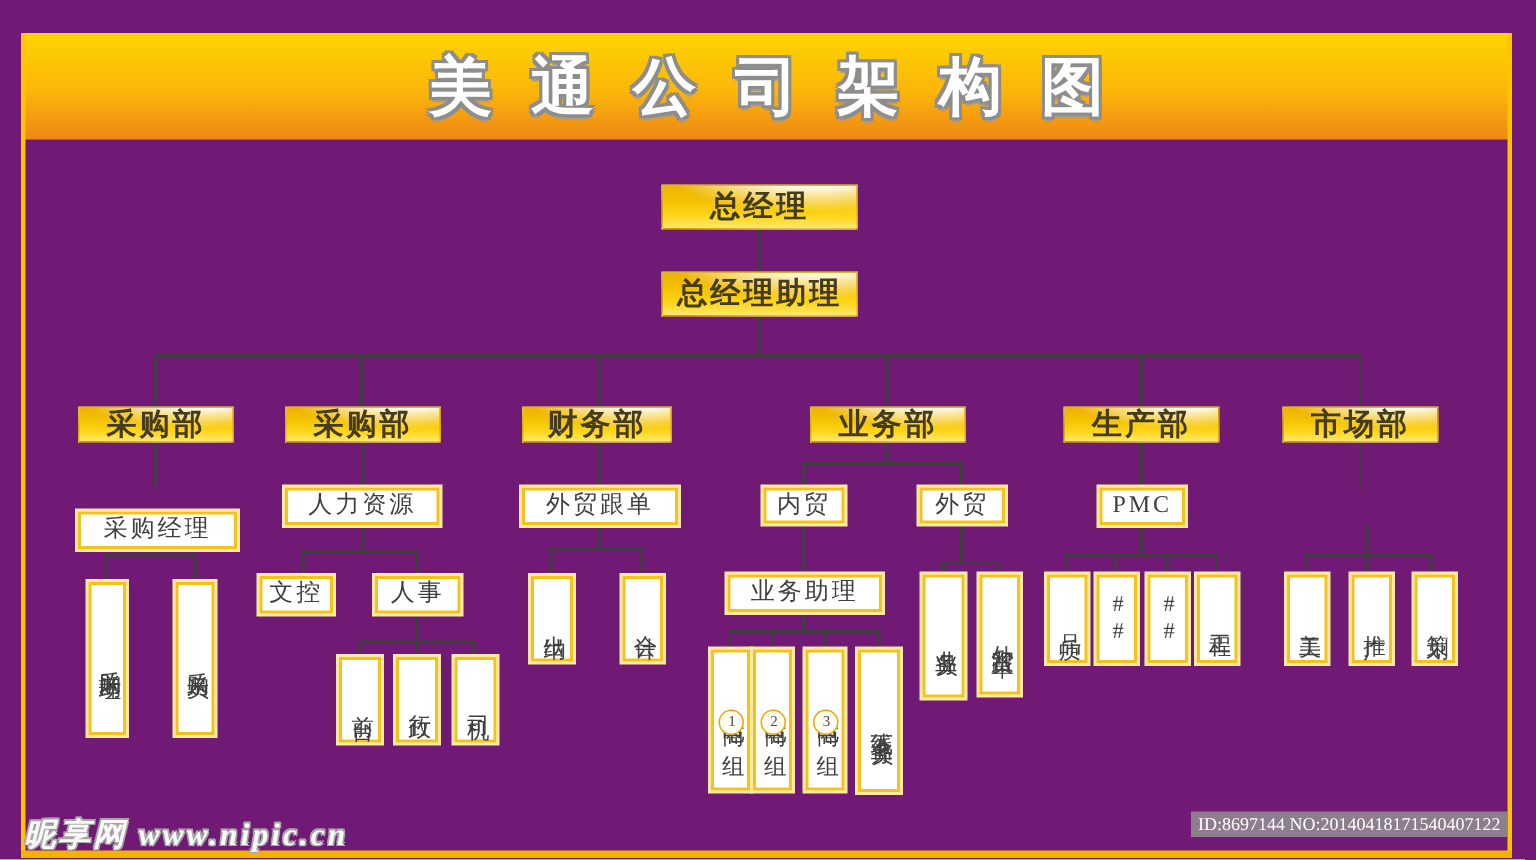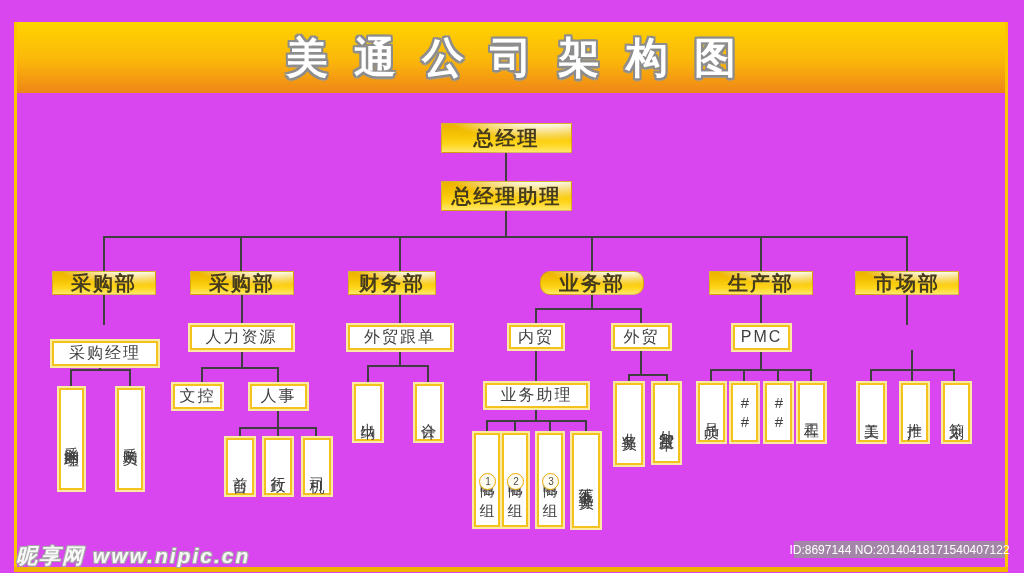--- a/index.html
+++ b/index.html
@@ -1,17 +1,17 @@
 <!DOCTYPE html>
 <html><head>
 <meta charset="utf-8">
 <style>
   html,body{margin:0;padding:0;background:#ffffff;}
-  .stage{position:relative;width:1024px;height:573px;background:#d946ef;overflow:hidden;
-         font-family:Liberation Sans, sans-serif;}
+  .stage{position:relative;width:1024px;height:573px;background:#701a75;overflow:hidden;
+         font-family:Liberation Serif, serif;}
   
   .banner{position:absolute;left:16px;top:22px;width:990px;height:71px;
           background:linear-gradient(180deg,#FFD400 0%,#FBB60A 55%,#EF8618 100%);
           display:flex;align-items:center;justify-content:center;}
   .banner-title{font-size:42px;font-weight:bold;color:#ffffff;letter-spacing:26px;padding-left:26px;
           text-shadow:-2px -2px 0 #8d8d8d,2px -2px 0 #8d8d8d,-2px 2px 0 #8d8d8d,2px 2px 0 #8d8d8d,
                       -2px 0 0 #8d8d8d,2px 0 0 #8d8d8d,0 -2px 0 #8d8d8d,0 3px 1px #9a9a9a;}
   .border-left,.border-right{position:absolute;top:22px;width:3px;height:550px;background:#FFC400;}
   .border-left{left:14px;} .border-right{left:1005px;}
   .border-bottom{position:absolute;left:14px;top:567px;width:994px;height:5px;background:#F3B200;}
@@ -75,22 +75,22 @@
       M761 350 V370 M711 383 V370 H811 V383 M744 370 V383 M778 370 V383
       M907 295 V325
       M912 350 V370 M871 383 V370 H954 V383 M912 370 V383"></path>
   </svg>
 
   <div class="node gold" style="left:441px;top:123px;width:131px;height:30px;">总经理</div>
   <div class="node gold" style="left:441px;top:181px;width:131px;height:30px;">总经理助理</div>
 
   <div class="node gold" style="left:52px;top:271px;width:104px;height:24px;">采购部</div>
   <div class="node gold" style="left:190px;top:271px;width:104px;height:24px;">采购部</div>
-  <div class="node gold" style="left:348px;top:271px;width:88px;height:24px;">财务部</div>
-  <div class="node gold" style="left:540px;top:271px;width:104px;height:24px;border-radius:10px;">业务部</div>
+  <div class="node gold" style="left:348px;top:271px;width:100px;height:24px;">财务部</div>
+  <div class="node gold" style="left:540px;top:271px;width:104px;height:24px;">业务部</div>
   <div class="node gold" style="left:709px;top:271px;width:104px;height:24px;">生产部</div>
   <div class="node gold" style="left:855px;top:271px;width:104px;height:24px;">市场部</div>
 
   <div class="node wbox" style="left:52px;top:341px;width:106px;height:25px;">采购经理</div>
   <div class="node wbox" style="left:190px;top:325px;width:103px;height:25px;">人力资源</div>
   <div class="node wbox" style="left:348px;top:325px;width:104px;height:25px;">外贸跟单</div>
   <div class="node wbox" style="left:509px;top:325px;width:54px;height:24px;">内贸</div>
   <div class="node wbox" style="left:613px;top:325px;width:57px;height:24px;">外贸</div>
   <div class="node wbox" style="left:733px;top:325px;width:57px;height:25px;">PMC</div>
 

